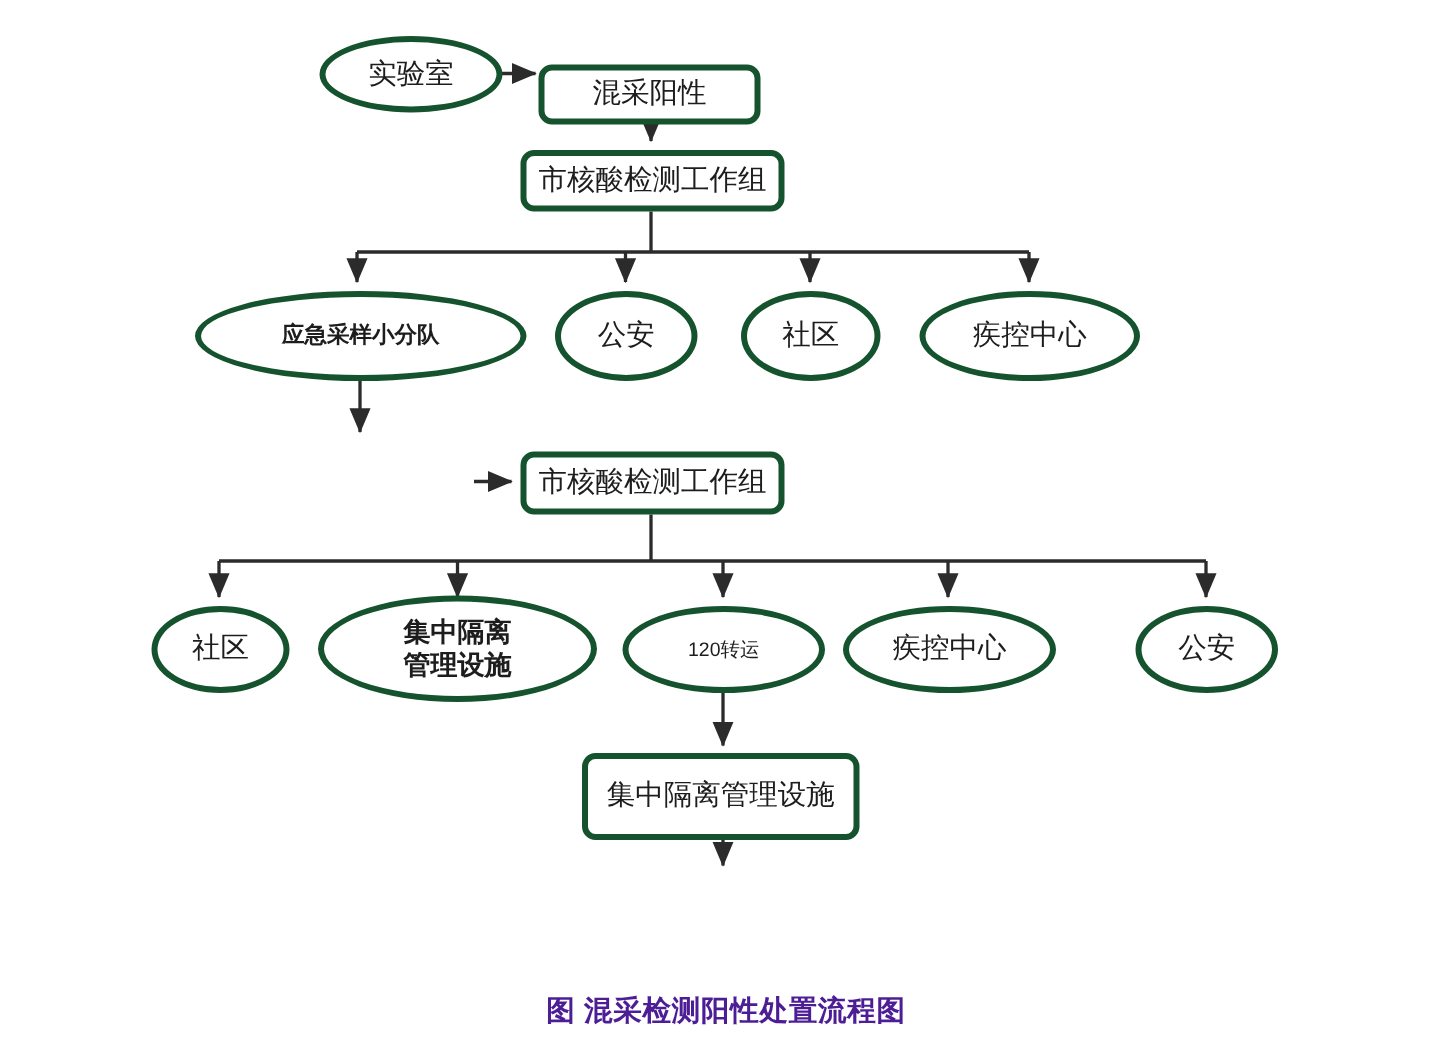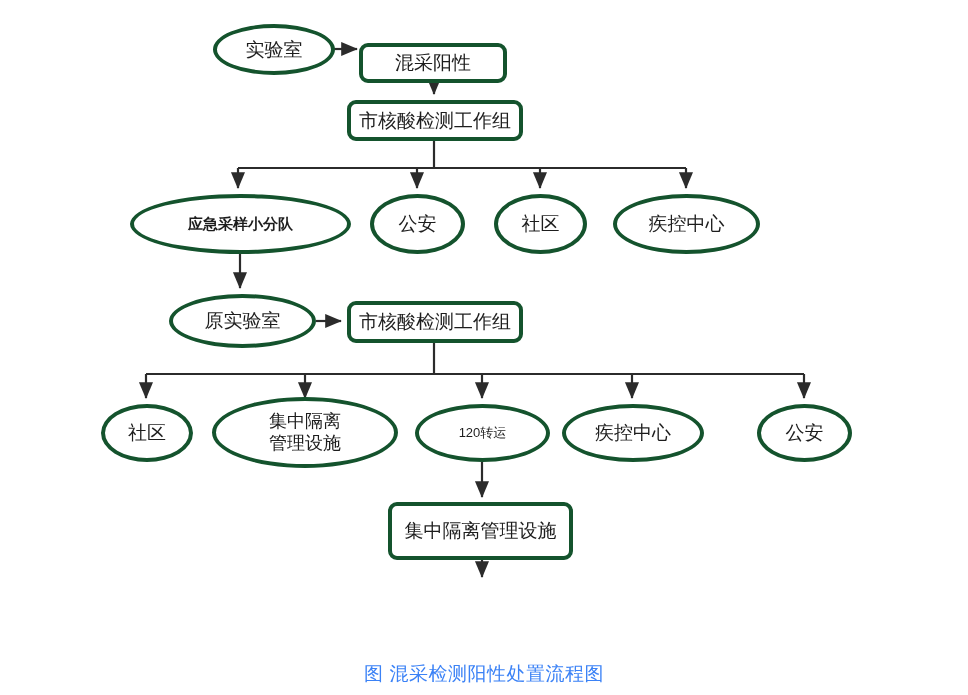--- a/index.html
+++ b/index.html
@@ -42,22 +42,22 @@
     z-index: 2;
   }
   .ellipse {
     border-radius: 50%;
   }
   .rbox {
     border-radius: 9px;
   }
   .caption {
     position: absolute;
-    color: #3b82f6;
-    font-weight: normal;
+    color: #4c1d95;
+    font-weight: bold;
     letter-spacing: 0.5px;
     white-space: nowrap;
     z-index: 2;
   }
 </style>
 </head>
 <body>
 
 <div id="canvas">
 
@@ -105,27 +105,26 @@
   <div class="node rbox" style="left:347px; top:100px; width:176px; height:41px; font-size:19px;">市核酸检测工作组</div>
 
   <div class="node ellipse" style="left:130px; top:194px; width:221px; height:60px; font-size:15px;font-weight:bold;">应急采样小分队</div>
 
   <div class="node ellipse" style="left:370px; top:194px; width:95px; height:60px; font-size:19px;">公安</div>
 
   <div class="node ellipse" style="left:494px; top:194px; width:93px; height:60px; font-size:19px;">社区</div>
 
   <div class="node ellipse" style="left:613px; top:194px; width:147px; height:60px; font-size:19px;">疾控中心</div>
 
-  <div class="node ellipse" style="left:169px; top:294px; width:147px; height:54px; font-size:19px;">原实验室</div>
 
   <div class="node rbox" style="left:347px; top:301px; width:176px; height:42px; font-size:19px;">市核酸检测工作组</div>
 
   <div class="node ellipse" style="left:101px; top:404px; width:92px; height:58px; font-size:19px;">社区</div>
 
-  <div class="node ellipse" style="left:212px; top:397px; width:186px; height:71px; font-size:18px;">集中隔离
+  <div class="node ellipse" style="left:212px; top:397px; width:186px; height:71px; font-size:18px;font-weight:bold;">集中隔离
 管理设施</div>
 
   <div class="node ellipse" style="left:415px; top:404px; width:135px; height:58px; font-size:13px;">120转运</div>
 
   <div class="node ellipse" style="left:562px; top:404px; width:142px; height:58px; font-size:19px;">疾控中心</div>
 
   <div class="node ellipse" style="left:757px; top:404px; width:95px; height:58px; font-size:19px;">公安</div>
 
   <div class="node rbox" style="left:388px; top:502px; width:185px; height:58px; font-size:19px;">集中隔离管理设施</div>
 

